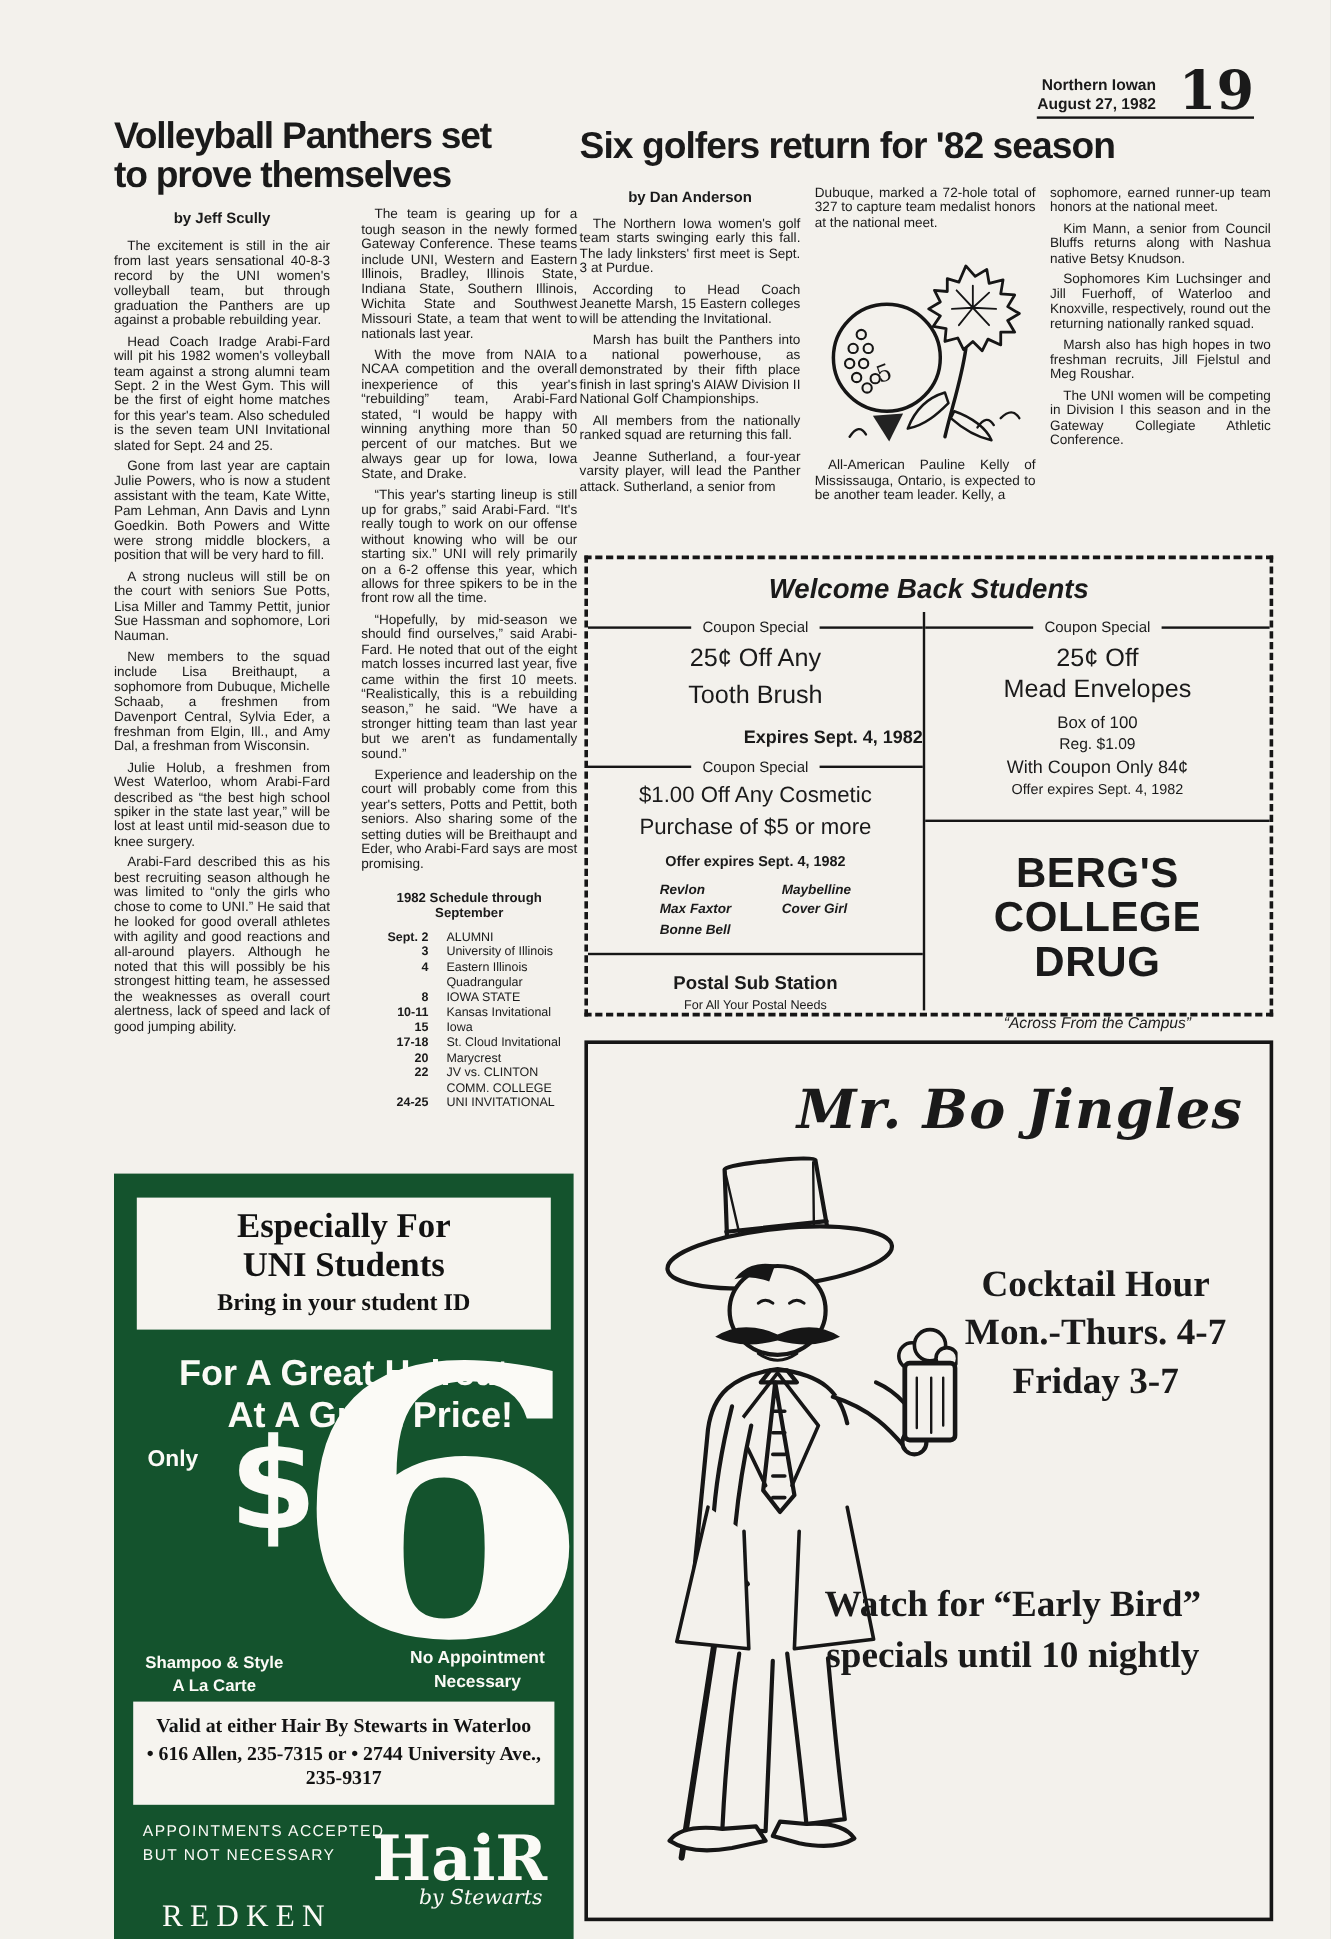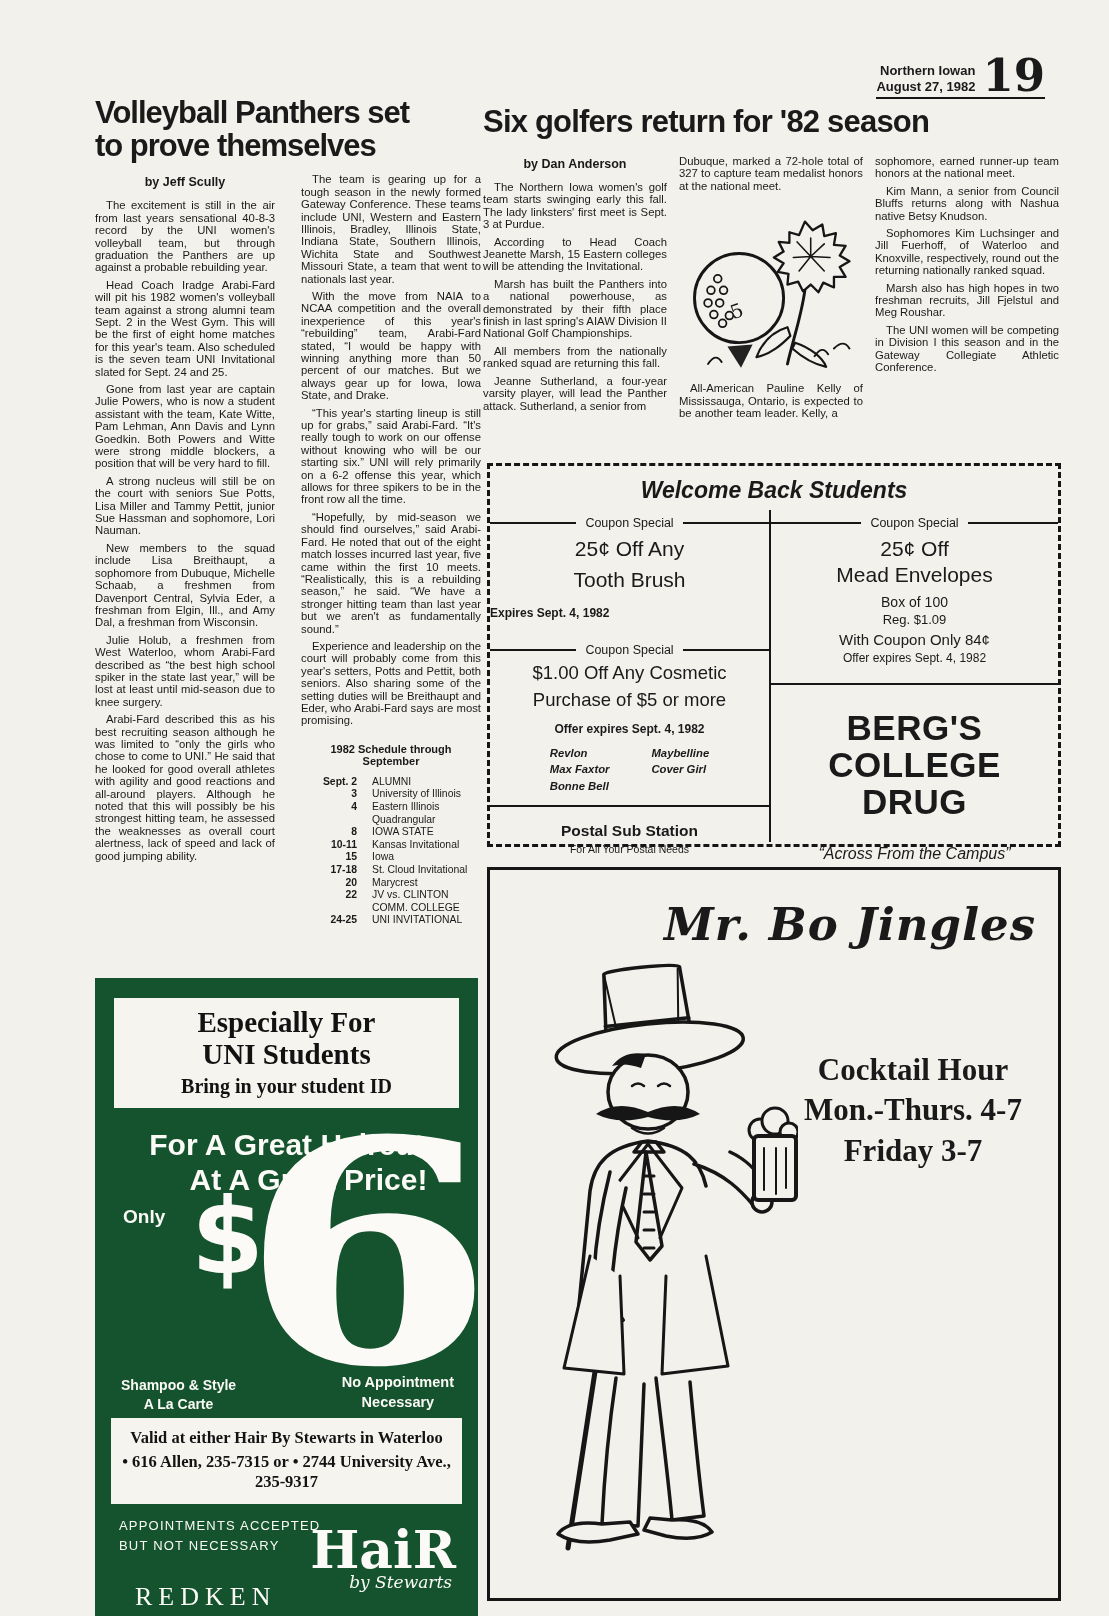--- a/index.html
+++ b/index.html
@@ -1,20 +1,20 @@
 <!DOCTYPE html>
 <html><head>
 <meta charset="utf-8">
 <style>
   html,body{margin:0;padding:0;background:#d8d6d2;}
   .page{position:relative;width:1109px;height:1616px;background:#f3f1ec;overflow:hidden;
         font-family:"Liberation Sans",sans-serif;color:#1a1a1a;}
 
   
-  .masthead{position:absolute;top:58px;right:64px;display:flex;align-items:flex-end;gap:7px;
+  .masthead{position:absolute;top:58px;right:64px;display:flex;align-items:flex-end;gap:19px;
             border-bottom:2px solid #161616;padding-bottom:3px;}
   .masthead-text{text-align:right;font-size:13px;font-weight:bold;line-height:1.18;}
   .masthead-num{font-family:"DejaVu Serif",serif;font-size:45px;font-weight:bold;line-height:.8;}
 
   
   .vb{position:absolute;left:95px;top:96px;width:386px;}
   .vb-headline{font-size:31px;font-weight:bold;letter-spacing:-1px;line-height:1.07;}
   .article-cols{display:flex;gap:26px;margin-top:11px;}
   .acol{width:187px;}
   .byline{text-align:center;font-weight:bold;font-size:12.5px;margin:2px 0 10px;}
@@ -37,35 +37,35 @@
   .wb{position:absolute;left:487px;top:463px;width:574px;height:384px;
       border:3px dashed #161616;box-sizing:border-box;}
   .wb-title{text-align:center;font-size:23px;font-weight:bold;font-style:italic;margin-top:11px;}
   .wb-cols{display:flex;margin-top:6px;height:calc(100% - 46px);}
   .wb-left{flex:0 0 281px;border-right:2px solid #161616;box-sizing:border-box;}
   .wb-right{flex:1;}
   .coupon-div{display:flex;align-items:center;font-size:12.5px;margin-top:6px;}
   .coupon-div::before,.coupon-div::after{content:"";flex:1;border-top:2px solid #161616;}
   .coupon-div span{padding:0 9px;}
   .c-big{font-size:21px;text-align:center;margin-top:7px;}
-  .c-exp{font-size:12px;font-weight:bold;text-align:left;margin:14px 0 23px;}
+  .c-exp{font-size:15px;font-weight:bold;text-align:right;margin:14px 0 9px;}
   .c-big2{font-size:18.5px;text-align:center;margin-top:5px;}
   .c-exp2{font-size:12px;font-weight:bold;text-align:center;margin:11px 0 9px;}
   .brands{display:flex;justify-content:center;gap:42px;font-style:italic;font-weight:bold;
           font-size:11.3px;line-height:1.45;}
   .postal{border-top:2px solid #161616;margin-top:11px;padding-top:15px;text-align:center;}
   .postal-title{font-size:15.5px;font-weight:bold;}
   .postal-sub{font-size:10.5px;margin-top:3px;}
   .env-s1{font-size:14px;text-align:center;margin-top:7px;}
   .env-s2{font-size:13px;text-align:center;margin-top:2px;}
   .env-s3{font-size:15px;text-align:center;margin-top:4px;}
   .env-exp{font-size:12px;text-align:center;margin-top:3px;padding-bottom:9px;}
   .bergs{border-top:2px solid #161616;margin-top:9px;padding-top:25px;text-align:center;}
   .bergs-name{font-size:35px;font-weight:800;letter-spacing:.5px;line-height:1.05;}
-  .bergs-tag{font-style:italic;font-size:16px;margin-top:25px;}
+  .bergs-tag{font-style:italic;font-size:13px;margin-top:25px;}
 
   
   .hair{position:absolute;left:95px;top:933px;width:383px;height:664px;background:#14532d;color:#fbfaf6;margin-top:45px;}
   .hair-banner{position:absolute;left:19px;top:20px;width:345px;background:#f6f4ef;color:#121212;
                text-align:center;font-family:"Liberation Serif",serif;padding:8px 0 10px;}
   .hair-banner-l1,.hair-banner-l2{font-size:29px;font-weight:bold;line-height:1.12;}
   .hair-banner-l3{font-size:20px;font-weight:bold;margin-top:4px;}
   .hair-head1{position:absolute;left:0;top:150px;width:100%;text-align:center;font-size:30px;font-weight:bold;}
   .hair-head2{position:absolute;left:22px;top:185px;width:100%;text-align:center;font-size:30px;font-weight:bold;}
   .hair-only{position:absolute;left:28px;top:228px;font-size:19px;font-weight:bold;}
@@ -352,15 +352,19 @@
       <path d="M118,442 C 110,496 106,546 104,588 L140,590 C 142,540 144,494 146,448" fill="#f3f1ec"></path>
       <path d="M158,442 C 164,494 170,540 174,584 L206,580 C 200,534 196,490 192,446" fill="#f3f1ec"></path>
       <path d="M104,588 q-34,-4 -44,10 q18,12 52,6 l28,-6 -8,-12 z" fill="#f3f1ec"></path>
       <path d="M174,584 q30,-2 40,12 q-16,10 -46,4 l-22,-6 6,-12 z" fill="#f3f1ec"></path>
     </svg>
     <div class="bo-cocktail">
       <div>Cocktail Hour</div>
       <div>Mon.-Thurs. 4-7</div>
       <div>Friday 3-7</div>
     </div>
+    <div class="bo-early">
+      <div>Watch for “Early Bird”</div>
+      <div>specials until 10 nightly</div>
+    </div>
   </div>
 
 </div>
 
 </body></html>

